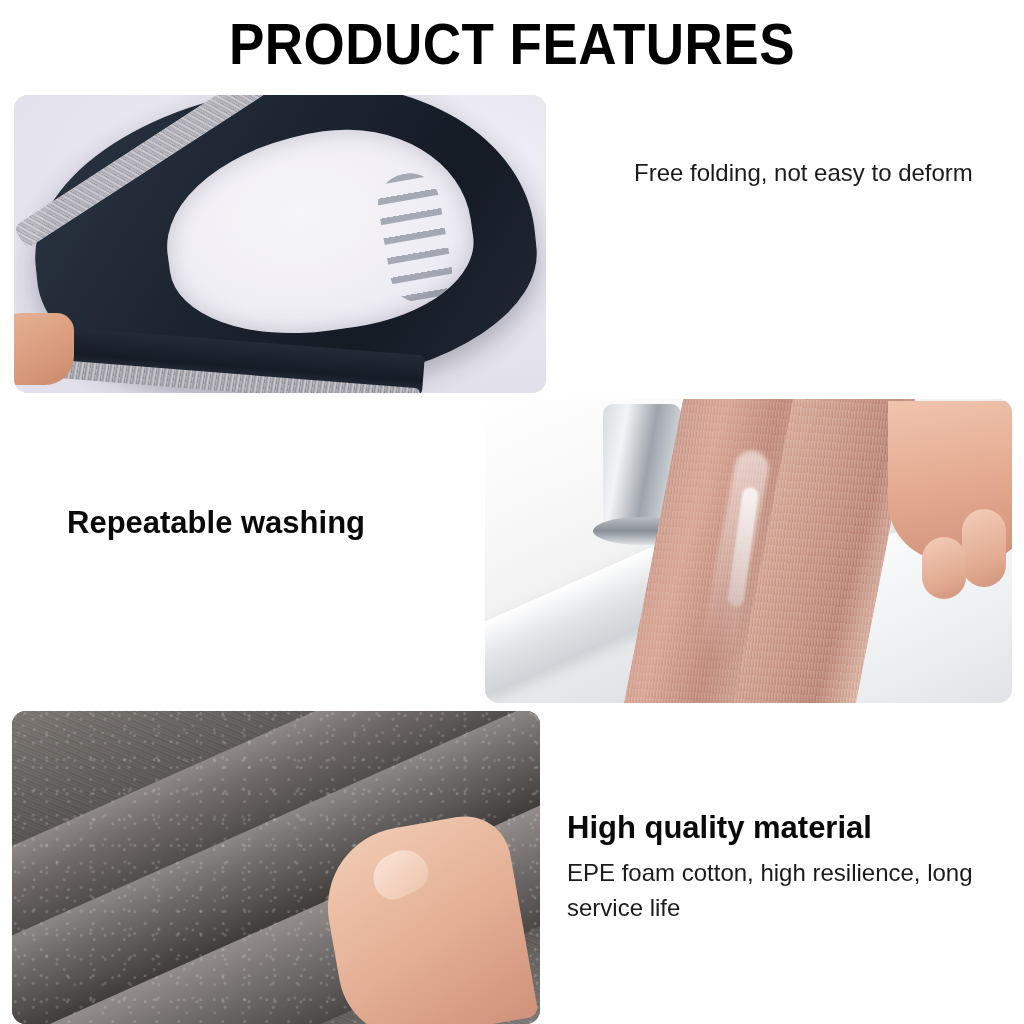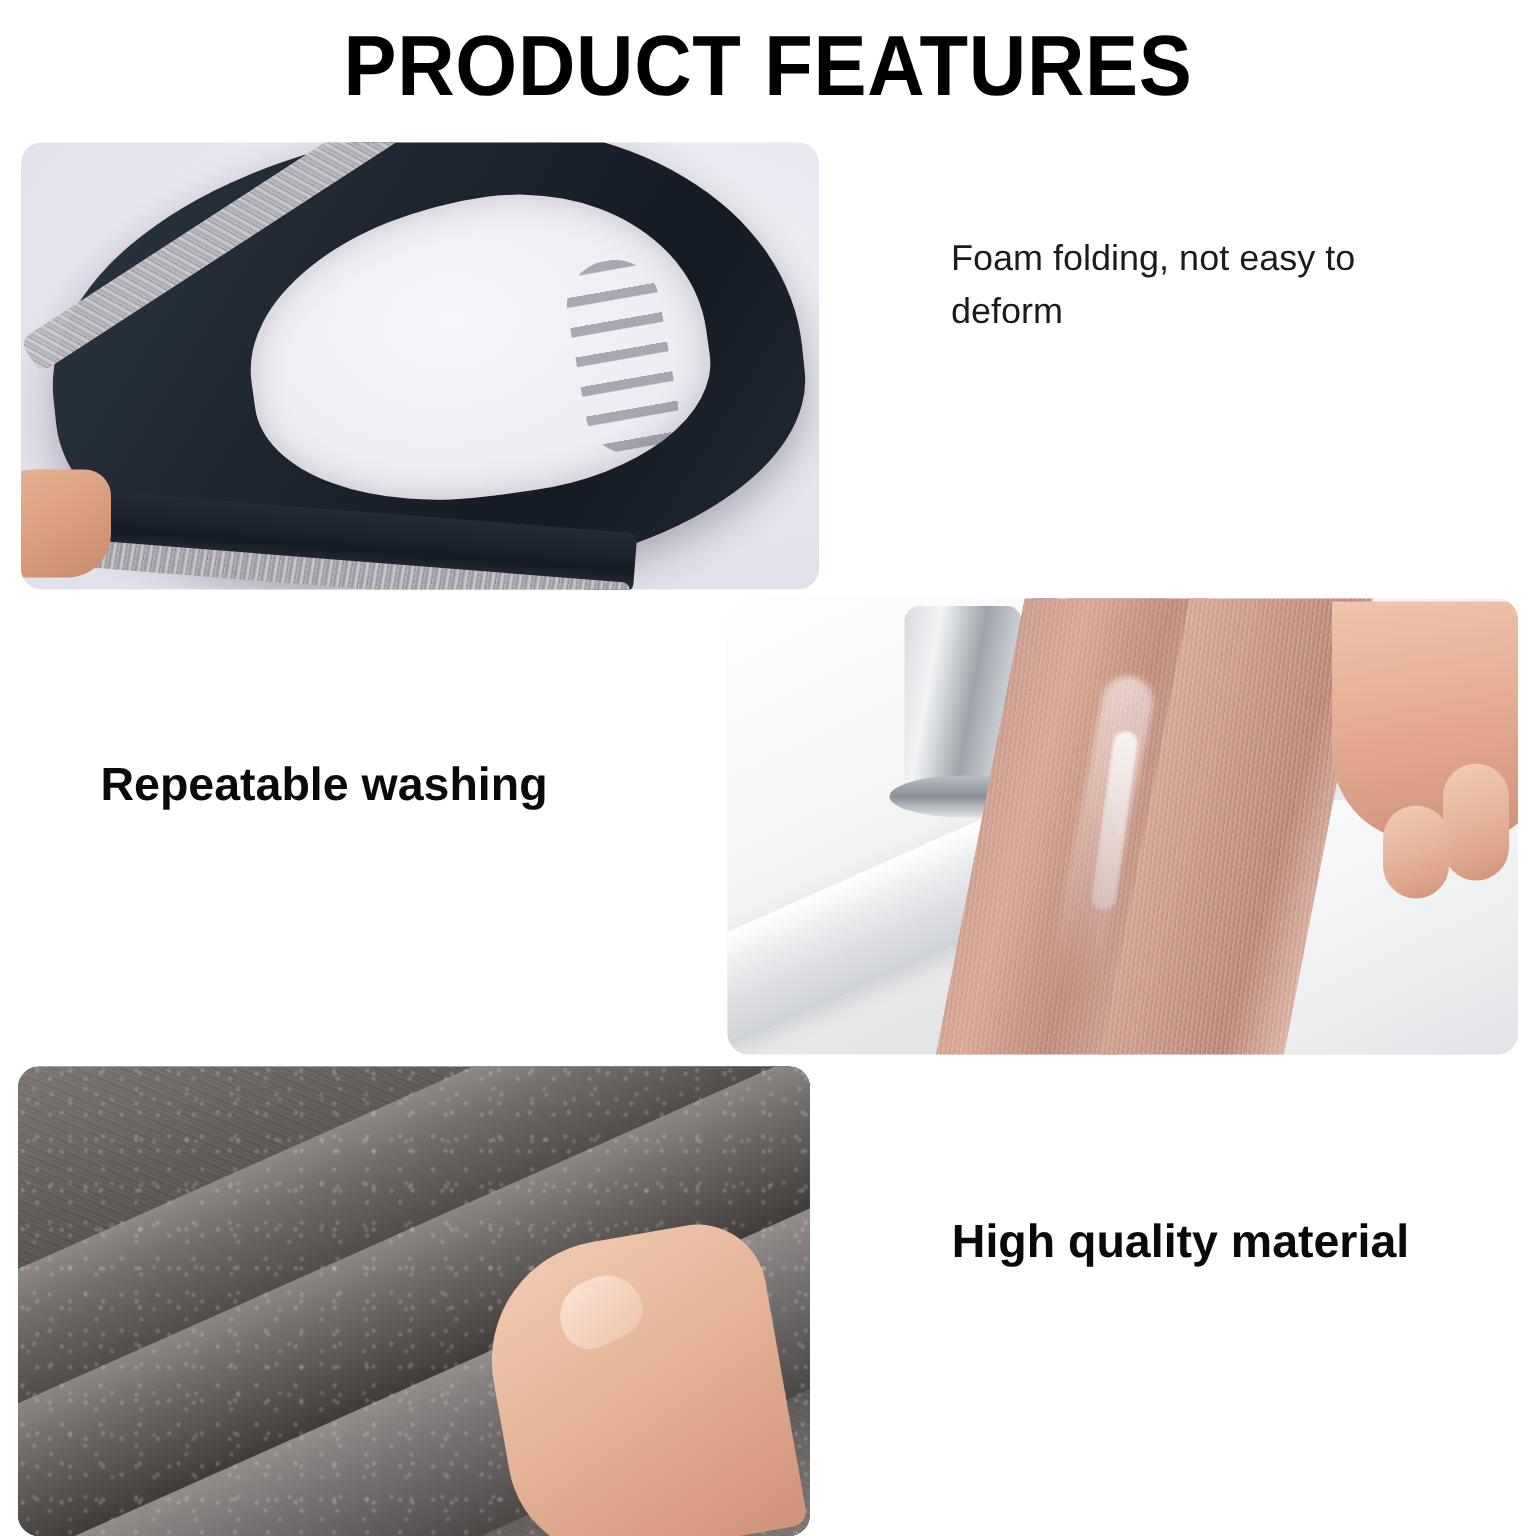--- a/index.html
+++ b/index.html
@@ -399,21 +399,20 @@
   }
   #feature-washing {
     left: 67px;
     top: 503px;
     width: 400px;
   }
   #feature-material {
     left: 567px;
     top: 808px;
     width: 440px;
-    text-align: center;
   }
 </style>
 </head>
 <body>
 
 <div id="page">
 
   <div class="page-title">PRODUCT FEATURES</div>
 
   <div class="photo" id="photo-foam-loop">
@@ -421,21 +420,21 @@
     <div class="loop-outer"></div>
     <div class="loop-inner"></div>
     <div class="ridges"></div>
     <div class="edge-speckle"></div>
     <div class="tail"></div>
     <div class="tail-speckle"></div>
     <div class="hand"></div>
   </div>
 
   <div class="feature" id="feature-flexibility">
-    <p class="feature-body">Foam folding, not easy to deform</p>
+    <p class="feature-body">Free folding, not easy to deform</p>
   </div>
 
   <div class="photo" id="photo-washing">
     <div class="sink"></div>
     <div class="sink-rim"></div>
     <div class="sink-basin"></div>
     <div class="faucet-body"></div>
     <div class="faucet-base"></div>
     <div class="faucet-spout"></div>
     <div class="faucet-blue"></div>
@@ -458,15 +457,16 @@
     <div class="roll r1"></div>
     <div class="roll r2"></div>
     <div class="roll r3"></div>
     <div class="speck"></div>
     <div class="thumb"></div>
     <div class="thumb-nail"></div>
   </div>
 
   <div class="feature" id="feature-material">
     <h2 class="feature-heading">High quality material</h2>
+    <p class="feature-body">EPE foam cotton, high resilience, long service life</p>
   </div>
 
 </div>
 
 </body></html>

